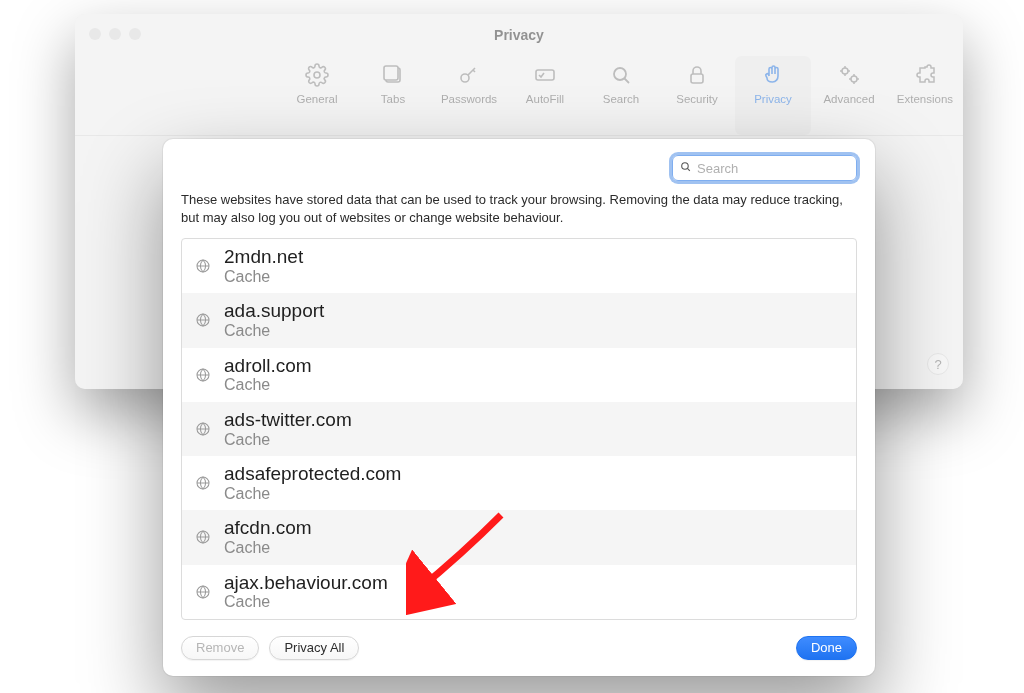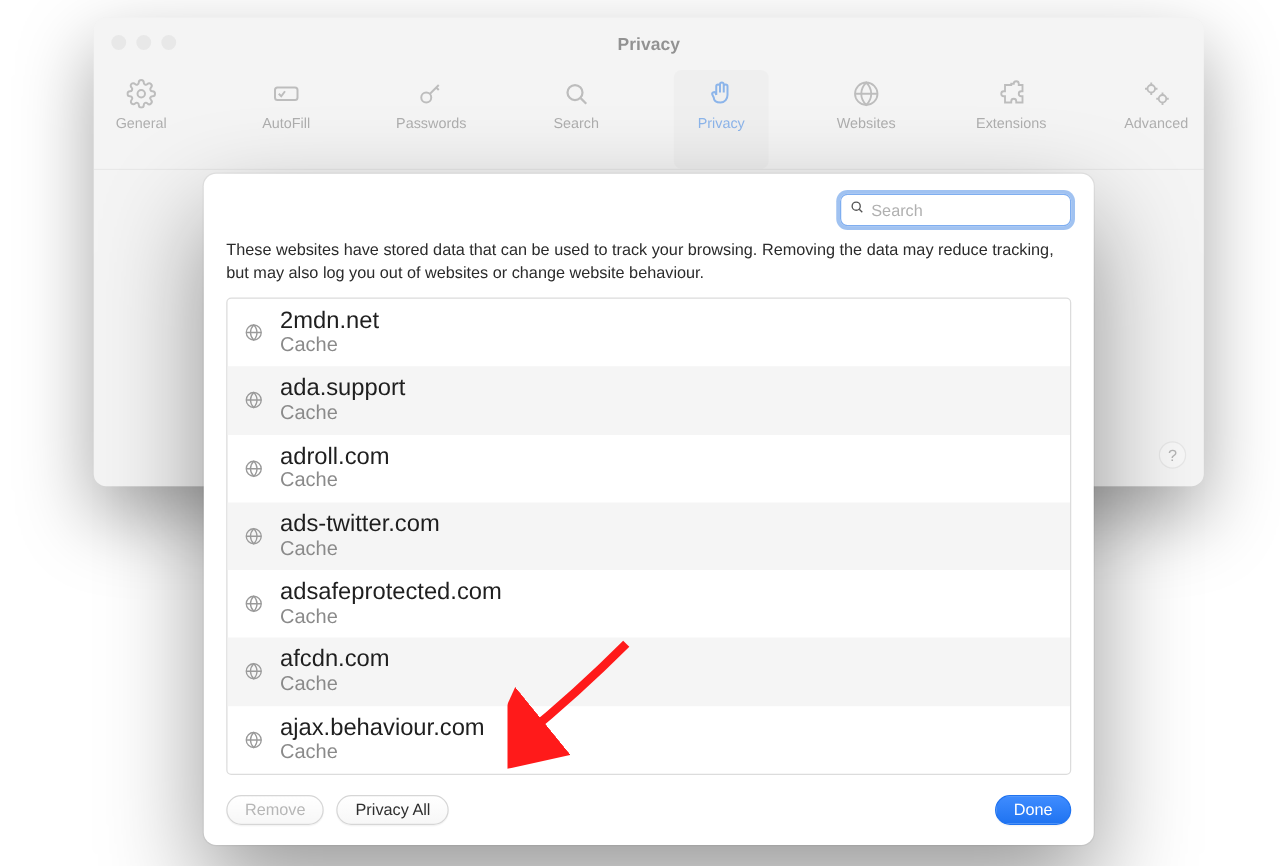--- a/index.html
+++ b/index.html
@@ -43,21 +43,21 @@
   .bg-title {
     width: 100%;
     text-align: center;
     font-weight: 600;
     font-size: 14px;
     color: #3a3a3a;
   }
   .bg-toolbar {
     height: 80px;
     display: flex;
-    justify-content: space-between;
+    justify-content: flex-end;
     border-bottom: 1px solid #d6d6d6;
   }
   .tbitem {
     width: 76px;
     display: flex;
     flex-direction: column;
     align-items: center;
     justify-content: flex-start;
     padding-top: 6px;
     color: #6c6c6c;
@@ -192,89 +192,98 @@
     <div class="tbitem">
       <span class="ico">
         <svg viewBox="0 0 24 24" fill="none" stroke="#888" stroke-width="1.6">
             <circle cx="12" cy="12" r="3"></circle>
             <path d="M19.4 15a1.7 1.7 0 0 0 .34 1.87l.06.06a2 2 0 1 1-2.83 2.83l-.06-.06a1.7 1.7 0 0 0-1.87-.34 1.7 1.7 0 0 0-1 1.56V21a2 2 0 1 1-4 0v-.09a1.7 1.7 0 0 0-1-1.56 1.7 1.7 0 0 0-1.87.34l-.06.06a2 2 0 1 1-2.83-2.83l.06-.06a1.7 1.7 0 0 0 .34-1.87 1.7 1.7 0 0 0-1.56-1H3a2 2 0 1 1 0-4h.09a1.7 1.7 0 0 0 1.56-1 1.7 1.7 0 0 0-.34-1.87l-.06-.06A2 2 0 1 1 7.08 4.25l.06.06a1.7 1.7 0 0 0 1.87.34H9a1.7 1.7 0 0 0 1-1.56V3a2 2 0 1 1 4 0v.09a1.7 1.7 0 0 0 1 1.56 1.7 1.7 0 0 0 1.87-.34l.06-.06a2 2 0 1 1 2.83 2.83l-.06.06a1.7 1.7 0 0 0-.34 1.87V9a1.7 1.7 0 0 0 1.56 1H21a2 2 0 1 1 0 4h-.09a1.7 1.7 0 0 0-1.56 1z"></path>
           </svg>
       </span>
       <span>General</span>
     </div>
 
+    <div class="tbitem">
+      <span class="ico">
+        <svg viewBox="0 0 24 24" fill="none" stroke="#888" stroke-width="1.6">
+            <rect x="5" y="5" width="14" height="14" rx="2"></rect>
+            <rect x="3" y="3" width="14" height="14" rx="2" fill="#ececec"></rect>
+          </svg>
+      </span>
+      <span>Tabs</span>
+    </div>
+
+    <div class="tbitem">
+      <span class="ico">
+        <svg viewBox="0 0 24 24" fill="none" stroke="#888" stroke-width="1.6">
+            <circle cx="8" cy="15" r="4"></circle>
+            <path d="M11 12l7-7M16 7l2 2"></path>
+          </svg>
+      </span>
+      <span>Passwords</span>
+    </div>
 
     <div class="tbitem">
       <span class="ico">
         <svg viewBox="0 0 24 24" fill="none" stroke="#888" stroke-width="1.6">
             <rect x="3" y="7" width="18" height="10" rx="2"></rect>
             <path d="M6 12l2 2 3-4"></path>
           </svg>
       </span>
       <span>AutoFill</span>
     </div>
 
     <div class="tbitem">
       <span class="ico">
-        <svg viewBox="0 0 24 24" fill="none" stroke="#888" stroke-width="1.6">
-            <circle cx="8" cy="15" r="4"></circle>
-            <path d="M11 12l7-7M16 7l2 2"></path>
-          </svg>
-      </span>
-      <span>Passwords</span>
-    </div>
-
-    <div class="tbitem">
-      <span class="ico">
         <svg viewBox="0 0 24 24" fill="none" stroke="#888" stroke-width="1.8">
             <circle cx="11" cy="11" r="6"></circle>
             <path d="M20 20l-4.5-4.5"></path>
           </svg>
       </span>
       <span>Search</span>
     </div>
 
+    <div class="tbitem">
+      <span class="ico">
+        <svg viewBox="0 0 24 24" fill="none" stroke="#888" stroke-width="1.6">
+            <rect x="6" y="11" width="12" height="9" rx="2"></rect>
+            <path d="M8 11V8a4 4 0 0 1 8 0v3"></path>
+          </svg>
+      </span>
+      <span>Security</span>
+    </div>
 
     <div class="tbitem active">
       <span class="ico">
         <svg viewBox="0 0 24 24" fill="none" stroke="#2f78d9" stroke-width="1.6">
             <path d="M8 13V6a1.5 1.5 0 0 1 3 0v5M11 11V4.5a1.5 1.5 0 0 1 3 0V11M14 11V6a1.5 1.5 0 0 1 3 0v7c0 3-2 6-5.5 6S6 18 6 15l-1-2a1.5 1.5 0 0 1 2.6-1.5L8 13"></path>
           </svg>
       </span>
       <span>Privacy</span>
     </div>
 
-    <div class="tbitem">
-      <span class="ico">
-        <svg viewBox="0 0 24 24" fill="none" stroke="#888" stroke-width="1.5">
-            <circle cx="12" cy="12" r="9"></circle>
-            <path d="M3 12h18M12 3c2.5 2.5 4 5.5 4 9s-1.5 6.5-4 9c-2.5-2.5-4-5.5-4-9s1.5-6.5 4-9z"></path>
-          </svg>
-      </span>
-      <span>Websites</span>
-    </div>
-
-    <div class="tbitem">
-      <span class="ico">
-        <svg viewBox="0 0 24 24" fill="none" stroke="#888" stroke-width="1.5">
-            <path d="M14 4a2 2 0 1 1 4 0v1h3v5h-1a2 2 0 1 0 0 4h1v5h-5v-1a2 2 0 1 0-4 0v1H7v-5H6a2 2 0 1 1 0-4h1V5h5V4z"></path>
-          </svg>
-      </span>
-      <span>Extensions</span>
-    </div>
 
     <div class="tbitem">
       <span class="ico">
         <svg viewBox="0 0 24 24" fill="none" stroke="#888" stroke-width="1.5">
             <circle cx="8" cy="8" r="3"></circle>
             <circle cx="17" cy="16" r="3"></circle>
             <path d="M8 3v2M8 11v2M3 8h2M11 8h2M17 11v2M17 19v2M12 16h2M20 16h2"></path>
           </svg>
       </span>
       <span>Advanced</span>
+    </div>
+
+    <div class="tbitem">
+      <span class="ico">
+        <svg viewBox="0 0 24 24" fill="none" stroke="#888" stroke-width="1.5">
+            <path d="M14 4a2 2 0 1 1 4 0v1h3v5h-1a2 2 0 1 0 0 4h1v5h-5v-1a2 2 0 1 0-4 0v1H7v-5H6a2 2 0 1 1 0-4h1V5h5V4z"></path>
+          </svg>
+      </span>
+      <span>Extensions</span>
     </div>
   </div>
 
   <div class="help-badge">?</div>
   <div class="dimmer"></div>
 </div>
 
 <div class="modal">
   <div class="search-row">
     <div class="searchbox">

